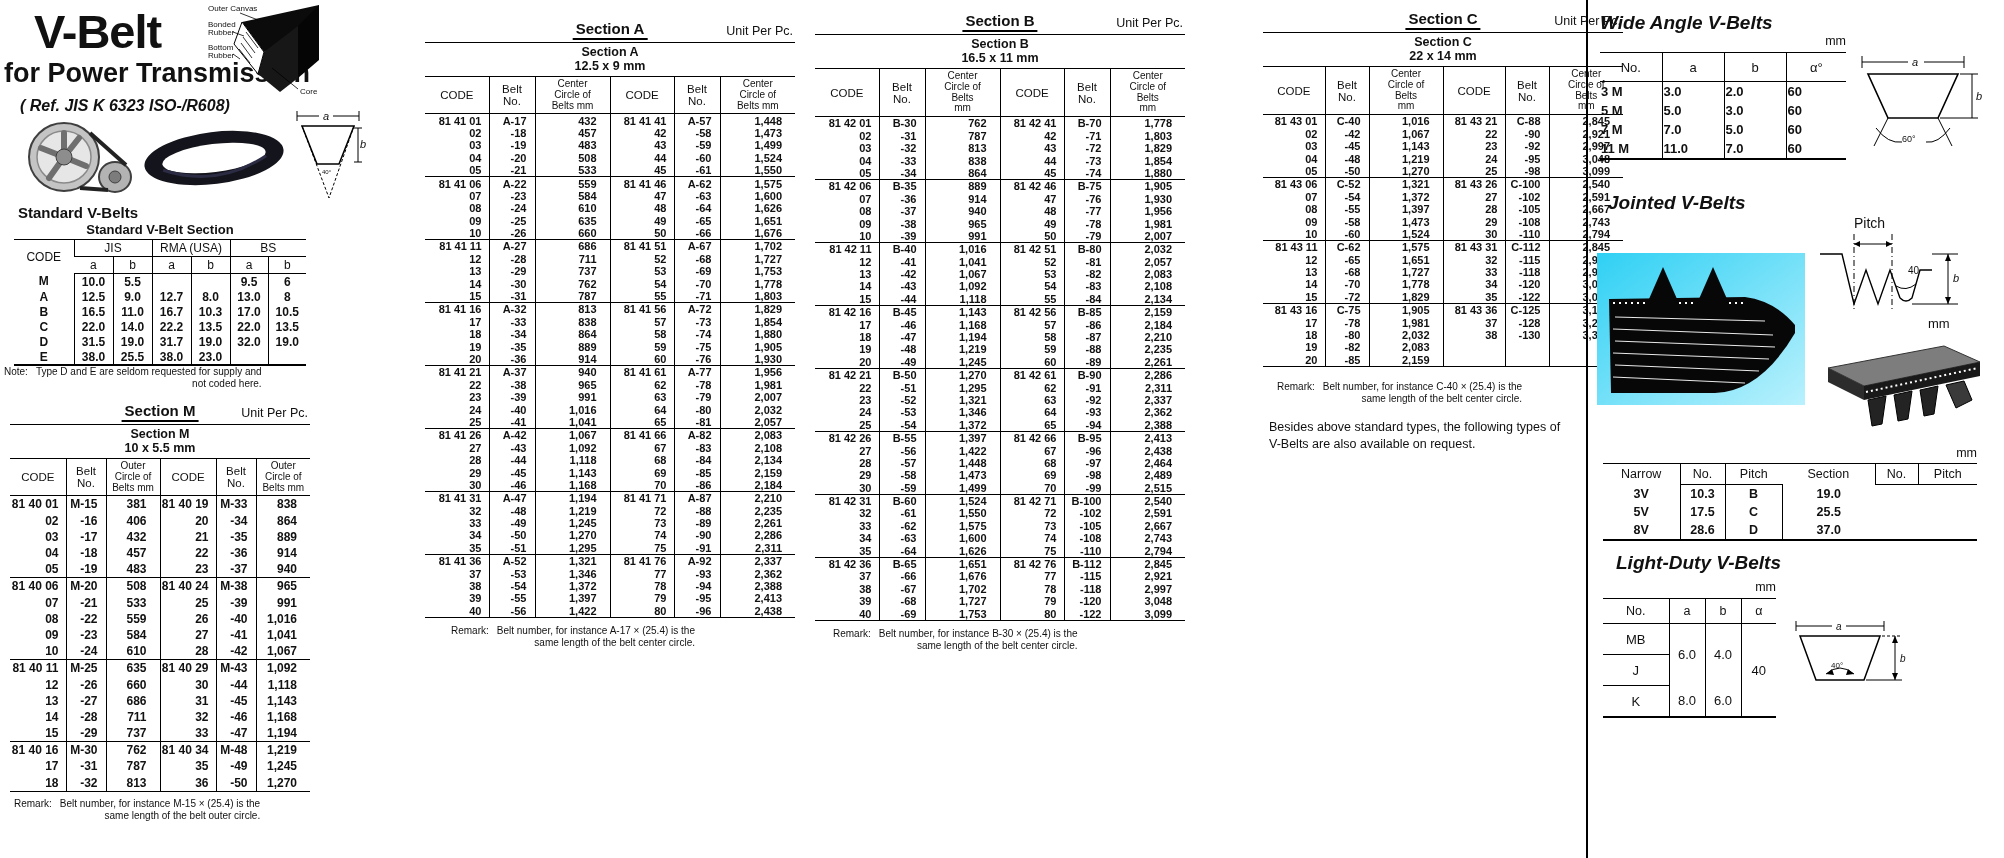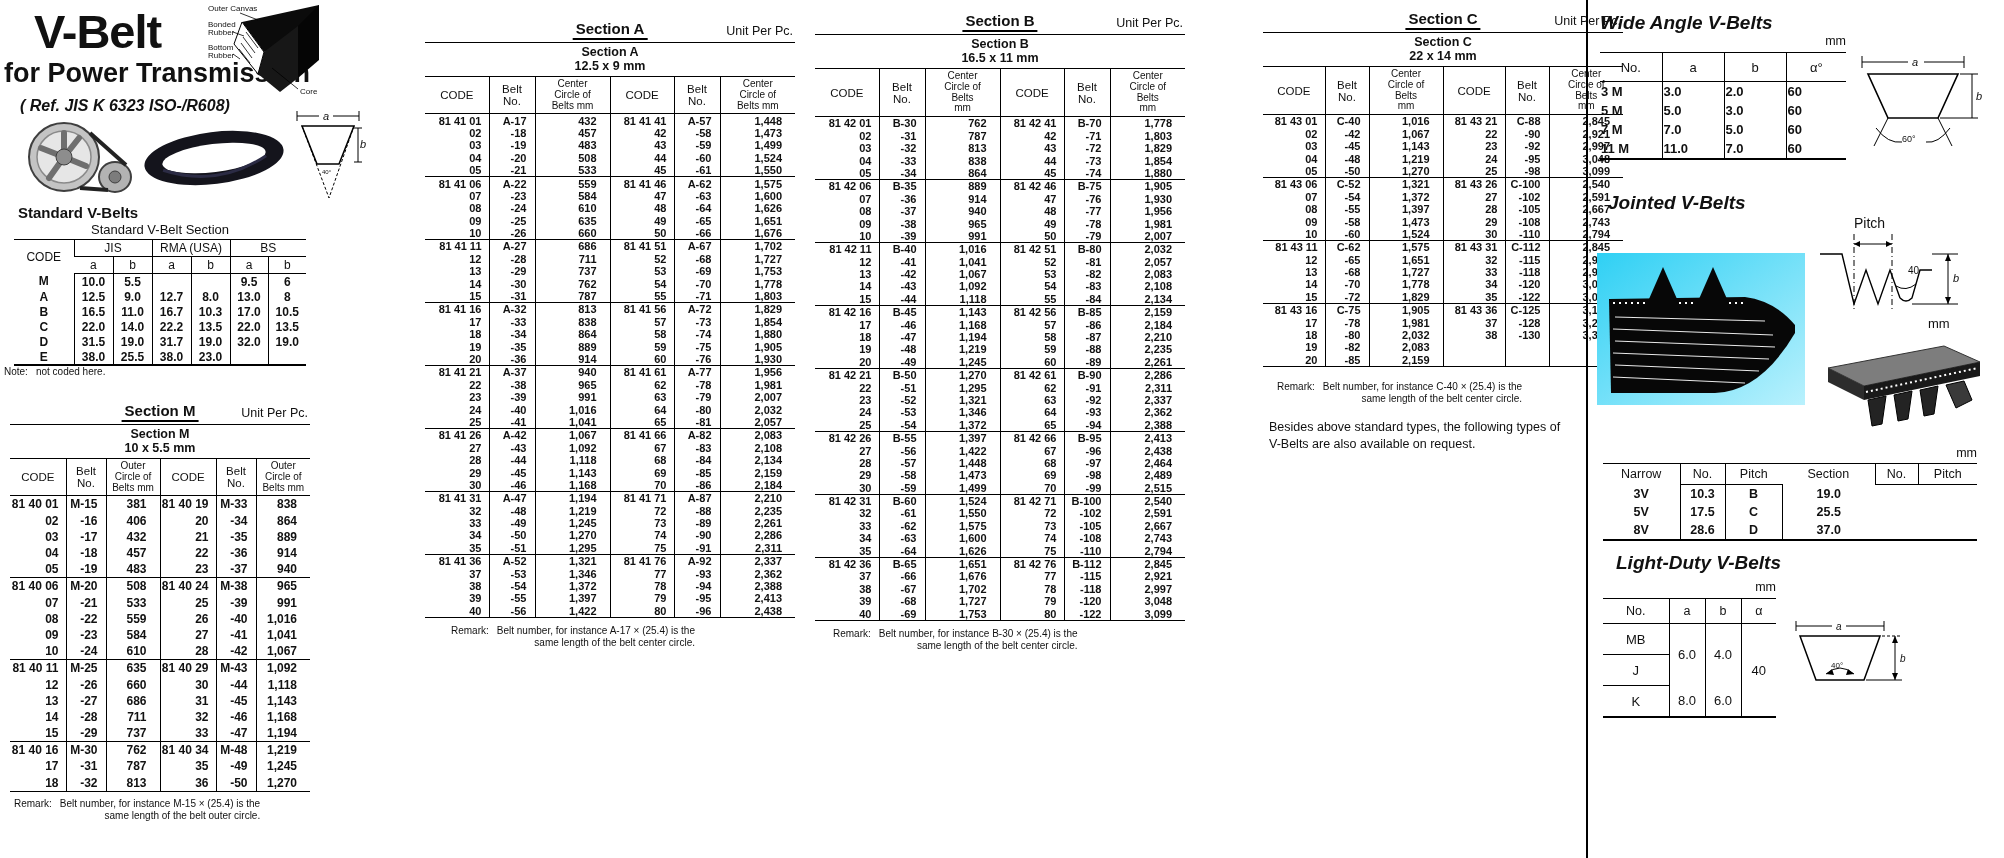--- a/index.html
+++ b/index.html
@@ -5,21 +5,21 @@
   html,body{margin:0;padding:0;background:#fff;}
   body{width:2004px;height:858px;position:relative;overflow:hidden;
        font-family:"Liberation Sans",sans-serif;color:#111;}
   .abs{position:absolute;}
 
   
   .vbelt-title{font-size:47px;font-weight:bold;letter-spacing:-1px;}
   .vbelt-sub{font-size:27px;font-weight:bold;}
   .ref-text{font-size:16px;font-weight:bold;font-style:italic;}
   .std-heading{font-size:15px;font-weight:bold;}
-  .std-title{font-size:13px;font-weight:normal;text-align:center;padding-bottom:2px;}
+  .std-title{font-size:13px;font-weight:bold;text-align:center;padding-bottom:2px;}
 
   table{border-collapse:collapse;table-layout:fixed;}
   .std-table{width:292px;border-top:1.5px solid #000;border-bottom:2px solid #000;}
   .std-table th,.std-table td{font-size:12px;font-weight:bold;padding:0;text-align:center;}
   .std-table th{font-weight:normal;font-size:12px;}
   .std-table .g1 th{border-bottom:1.2px solid #000;height:16px;}
   .std-table .g1 .code-h{border-bottom:none;}
   .std-table .g2 th{border-bottom:1.5px solid #000;height:16px;}
   .std-table td{height:15px;}
   .std-table td+td,.std-table th+th{border-left:1.2px solid #000;}
@@ -231,20 +231,21 @@
           <td></td>
           <td></td>
         </tr>
       </tbody>
   </table>
 </div>
 
 <div class="abs note" style="left:4px;top:366px;width:316px;">
   <span class="lbl">Note:</span>
   <span>
+      <div>Type D and E are seldom requested for supply and</div>
       <div>not coded here.</div>
     </span>
 </div>
 
 <div class="abs" style="left:10px;top:402px;width:300px;">
   <div class="sec-titlebar">
     <span class="sec-title">Section M</span>
     <span class="sec-unit">Unit Per Pc.</span>
   </div>
   <table class="sec-table geom-m">

